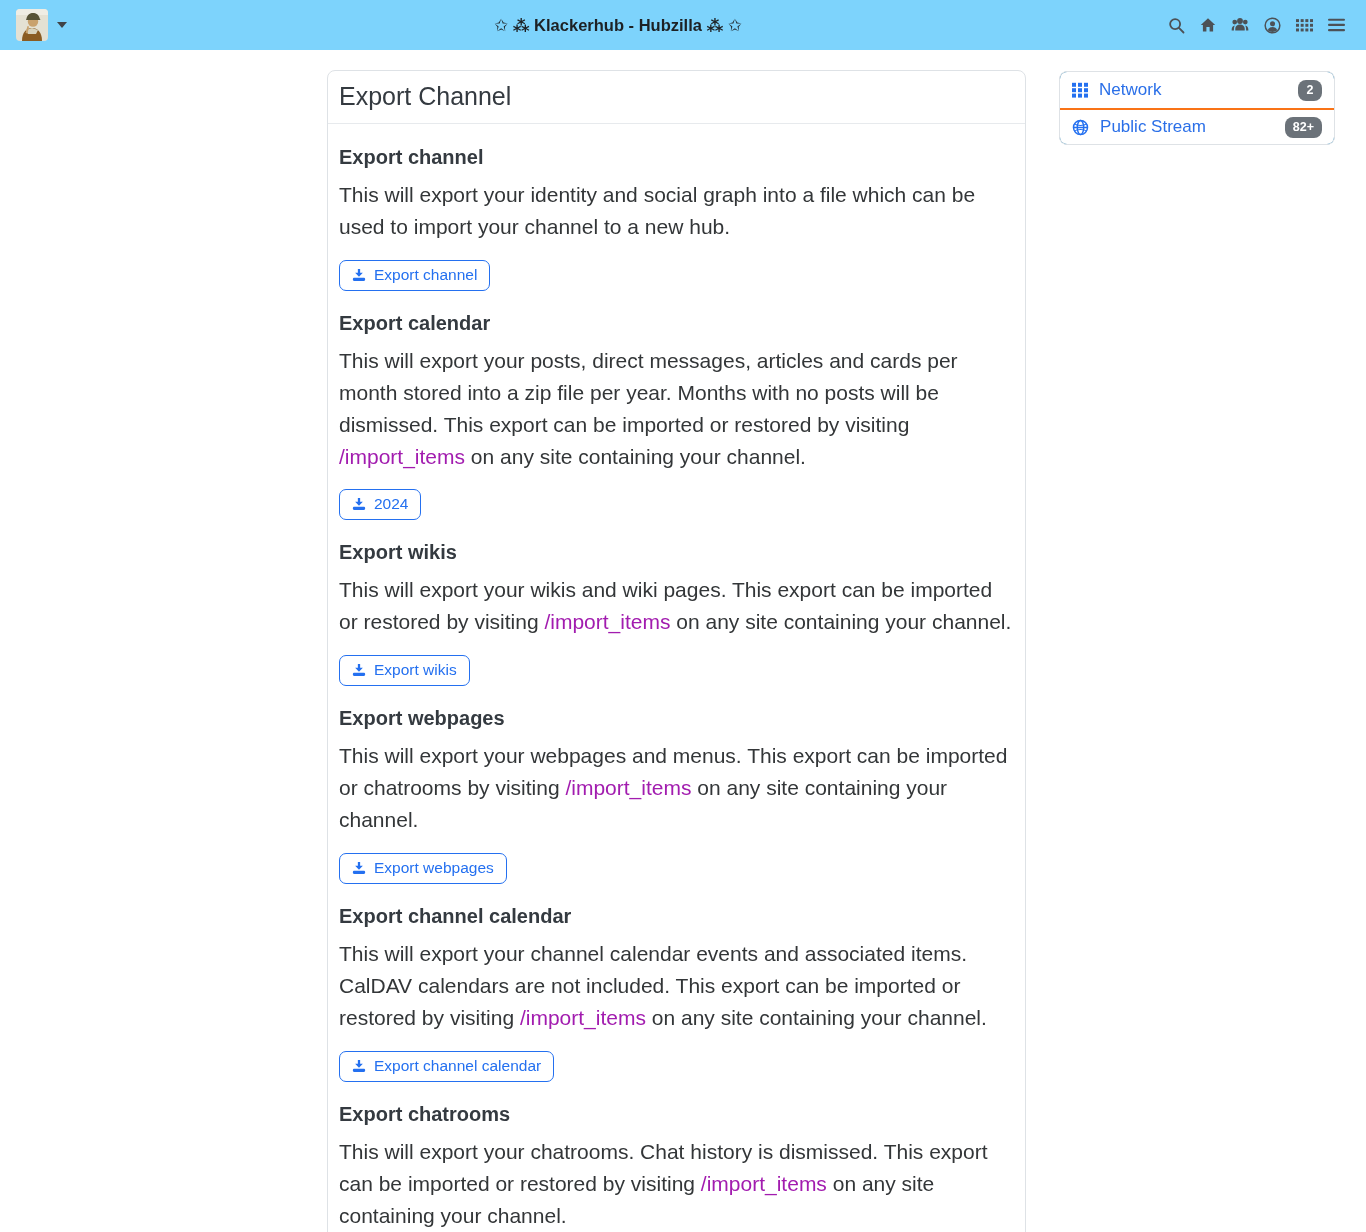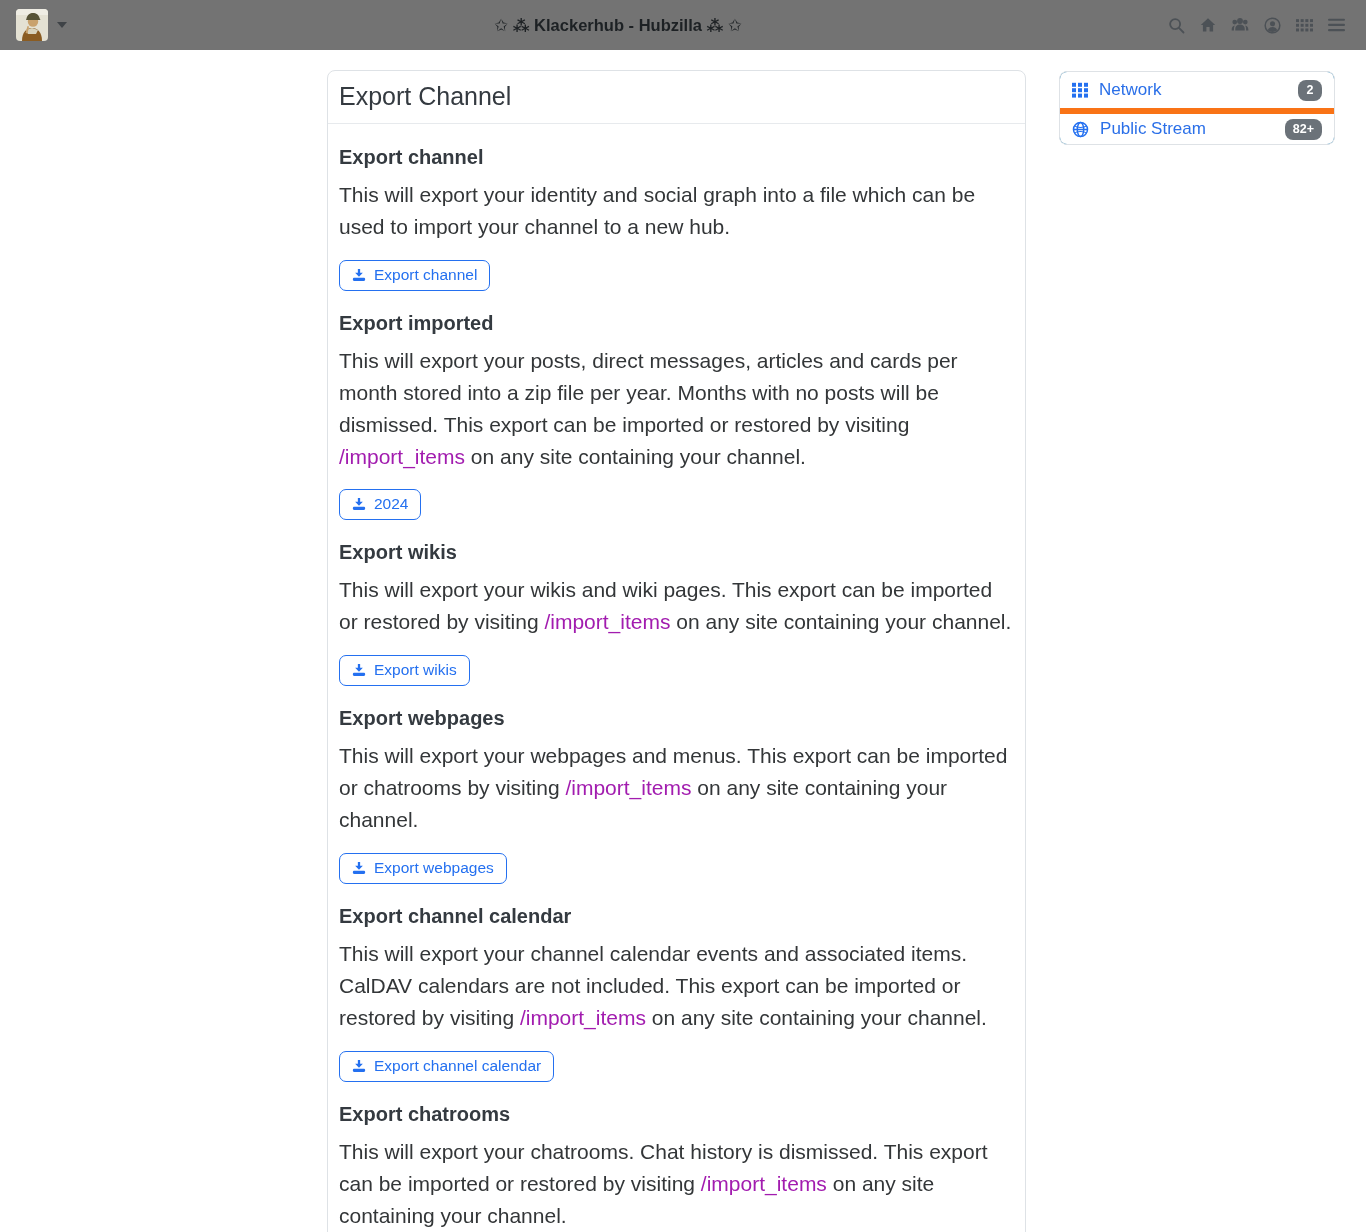--- a/index.html
+++ b/index.html
@@ -8,21 +8,21 @@
     width: 1366px; height: 1232px;
     background: #ffffff;
     font-family: "Liberation Sans", "DejaVu Sans", sans-serif;
     color: #333638;
     overflow: hidden;
   }
 
   
   .navbar {
     height: 50px; width: 100%;
-    background: #737373;
+    background: #7dd3fc;
     display: flex; align-items: center;
     padding: 0 14px 0 16px;
   }
   .nav-left { display: flex; align-items: center; gap: 9px; min-width: 60px; }
   .avatar {
     width: 32px; height: 32px; border-radius: 4px; overflow: hidden;
     display: block; cursor: pointer;
   }
   .caret-down {
     width: 0; height: 0;
@@ -80,21 +80,21 @@
   
   .widget-list {
     width: 281px; background: #0369a1;
     border: 1px solid #dee2e6; border-radius: 8px;
     overflow: hidden; margin-top: 1px;
   }
   .widget-item {
     display: flex; align-items: center; gap: 11px;
     height: 36px; padding: 0 12px; cursor: pointer; background: #fff;
   }
-  .widget-item + .widget-item { border-top: 6px solid #f97316; }
+  .widget-item + .widget-item { border-top: 2px solid #f97316; }
   .widget-icon { color: #2470f0; display: flex; align-items: center; }
   .widget-label { flex: 1; color: #2a6fe8; font-size: 17px; }
   .badge {
     background: #6b7279; color: #fff;
     font-size: 12.5px; font-weight: 700;
     padding: 3px 8px; border-radius: 8px; line-height: 1.2;
     min-width: 24px; text-align: center;
   }
 </style>
 </head>
@@ -185,21 +185,21 @@
         <button class="btn-outline">
           <svg viewBox="0 0 16 16" width="14" height="14" fill="currentColor">
             <path d="M6.7 1h2.6v4.5h3.1L8 10 3.6 5.5h3.1z"></path>
             <rect x="1" y="11.2" width="14" height="3.6" rx="1.3"></rect>
           </svg>
           <span>Export channel</span>
         </button>
       </section>
 
       <section>
-        <h3 class="section-heading">Export imported</h3>
+        <h3 class="section-heading">Export calendar</h3>
         <p class="section-text"><span>This will export your posts, direct messages, articles and cards per month stored into a zip file per year. Months with no posts will be dismissed. This export can be imported or restored by visiting </span><a class="inline-link">/import_items</a><span> on any site containing your channel.</span></p>
         <button class="btn-outline">
           <svg viewBox="0 0 16 16" width="14" height="14" fill="currentColor">
             <path d="M6.7 1h2.6v4.5h3.1L8 10 3.6 5.5h3.1z"></path>
             <rect x="1" y="11.2" width="14" height="3.6" rx="1.3"></rect>
           </svg>
           <span>2024</span>
         </button>
       </section>
 

